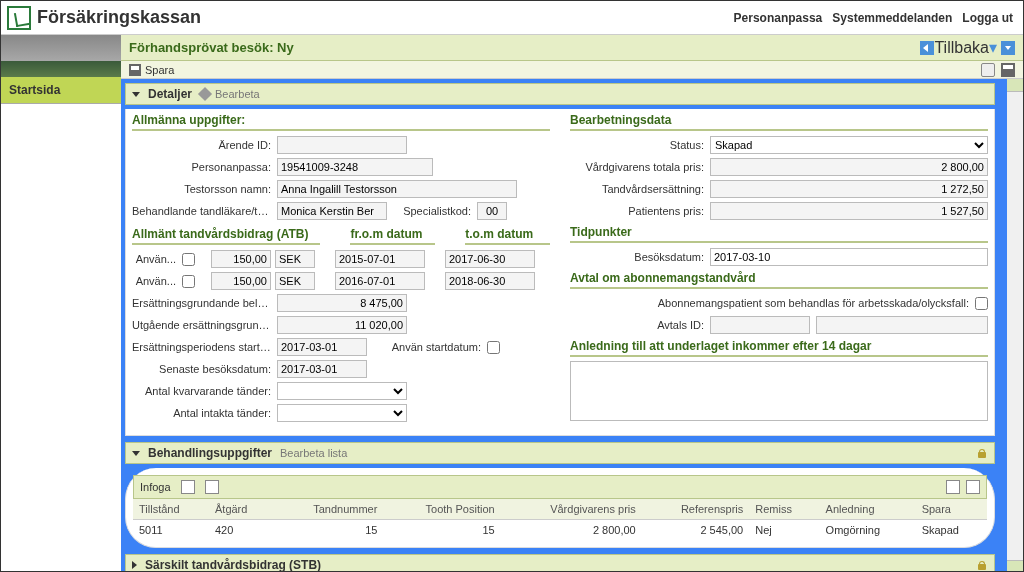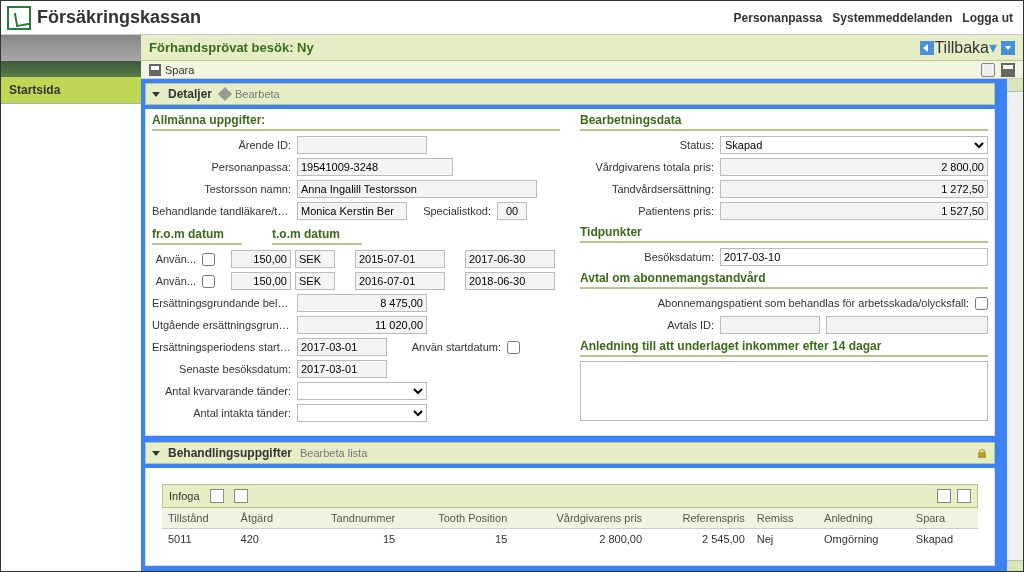--- a/index.html
+++ b/index.html
@@ -140,20 +140,21 @@
                   <input class="finput ro" style="width: 240px;" readonly="" value="Anna Ingalill Testorsson">
                 </div>
             <div class="frow">
               <div class="flabel">Behandlande tandläkare/tan...</div>
               <input class="finput ro" style="width: 110px;" readonly="" value="Monica Kerstin Ber">
               <div style="width:90px;text-align:right;padding-right:6px">Specialistkod:</div>
               <input class="finput ro" style="width: 30px; text-align: center;" readonly="" value="00">
             </div>
 
             <div class="atb-row" style="margin-top:6px;">
+              <div style="width:200px" class="atb-col-title">Allmänt tandvårdsbidrag (ATB)</div>
               <div style="width:90px" class="atb-col-title">fr.o.m datum</div>
               <div style="width:90px" class="atb-col-title">t.o.m datum</div>
             </div>
             <div class="frow">
               <div class="flabel" style="width:50px">Använ...</div>
               <input type="checkbox" class="fchk" style="">
               <input class="finput ro right-val" style="width: 60px; margin-left: 16px;" readonly="" value="150,00">
               <input class="finput ro" style="width: 40px; margin-left: 4px;" readonly="" value="SEK">
               <input class="finput ro" style="width: 90px; margin-left: 20px;" readonly="" value="2015-07-01">
               <input class="finput ro" style="width: 90px; margin-left: 20px;" readonly="" value="2017-06-30">
@@ -235,21 +236,21 @@
           </div>
         </div>
       </div>
 
       <div class="section-head">
         <span class="arrow"></span>
         <span class="title">Behandlingsuppgifter</span>
         <span class="sub">Bearbeta lista</span>
         <span class="lock"></span>
       </div>
-      <div class="panel-body" style="padding:16px;">
+      <div class="panel-body" style="padding:7px;border-radius:31px;">
         <div class="subtool">
           <span>Infoga</span>
           <span class="tool-icon"></span>
           <span class="tool-icon"></span>
           <div class="subtool-right">
             <span class="tool-icon"></span>
             <span class="tool-icon"></span>
           </div>
         </div>
         <table class="tbl">

